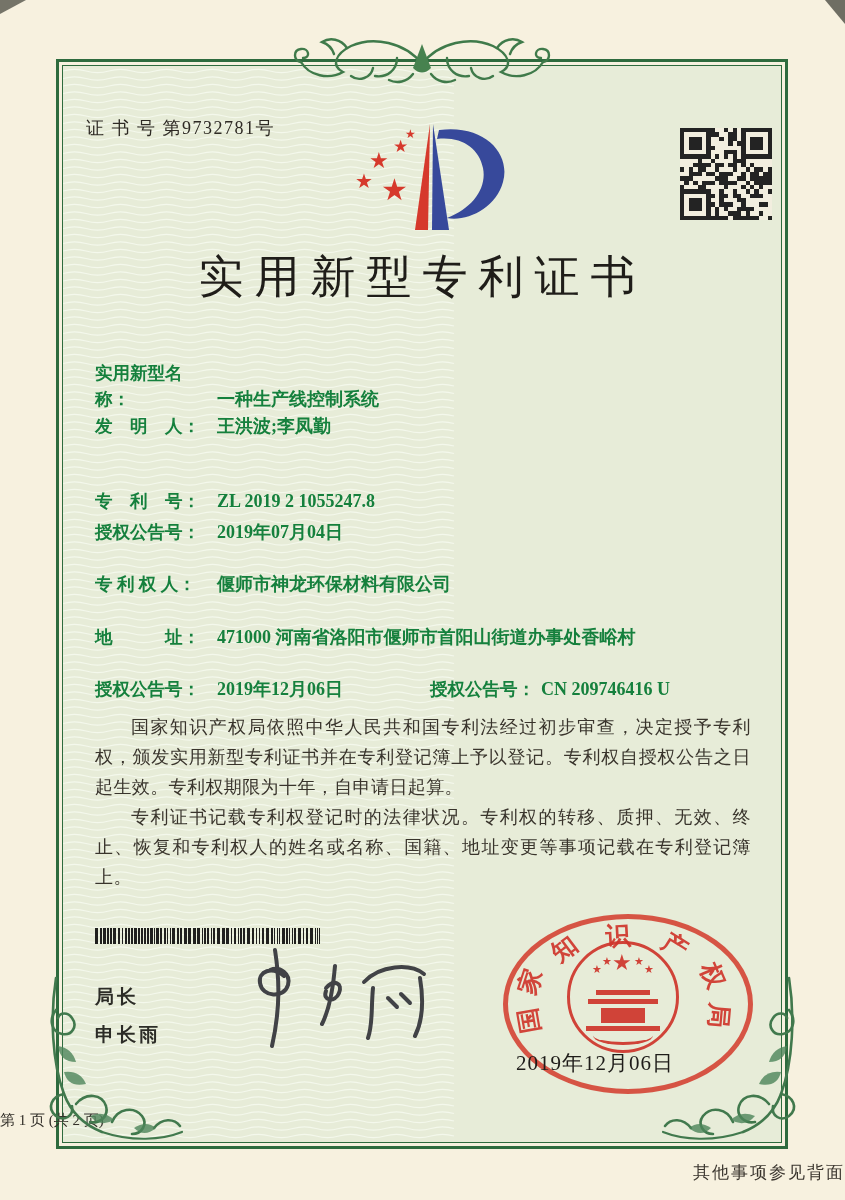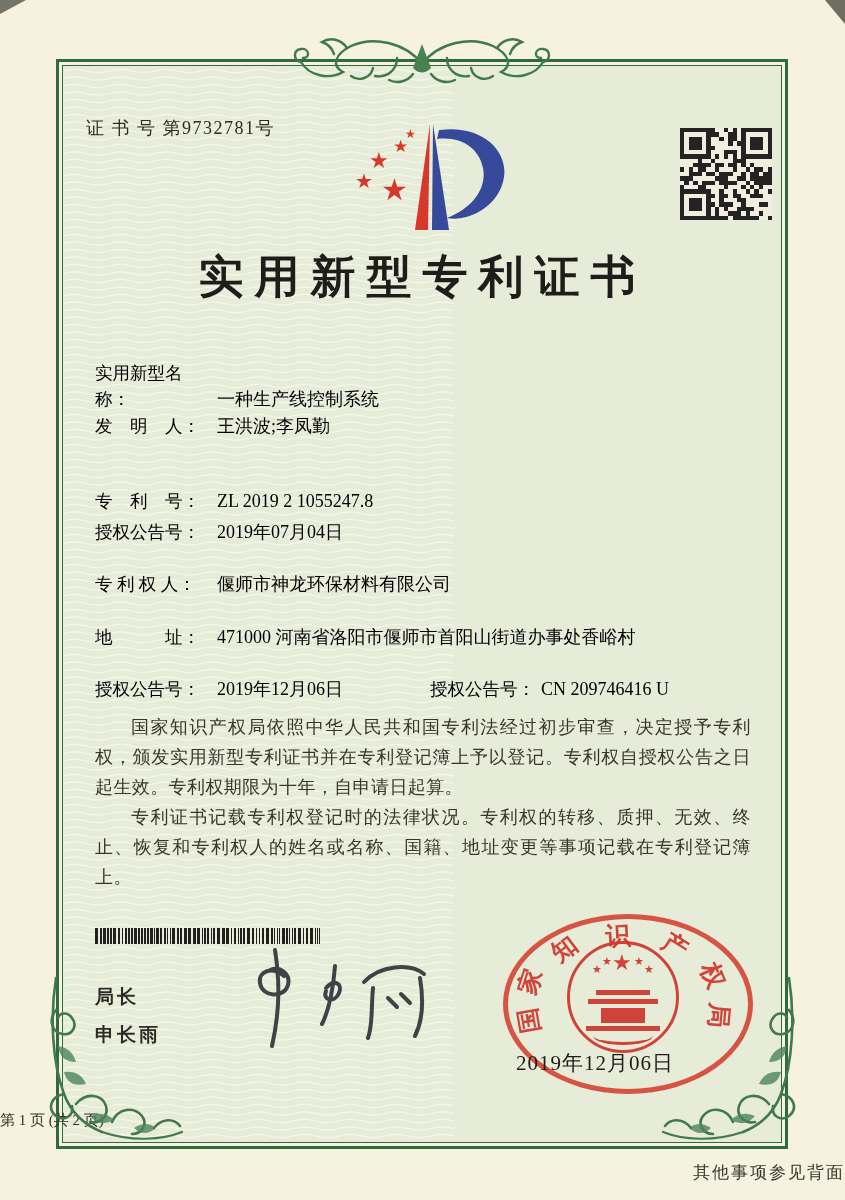--- a/index.html
+++ b/index.html
@@ -22,24 +22,24 @@
   .frame-inner svg{position:absolute;left:0;top:0;}
 
   .ornament{position:absolute;z-index:5;}
   .corner-right{transform:scaleX(-1);}
 
   .content{position:absolute;z-index:4;}
 
   .cert-no{left:86px;top:116px;font-size:18px;letter-spacing:1.5px;color:#2e2a24;}
   .logo{left:337px;top:116px;width:192px;height:132px;}
   .qr{left:680px;top:128px;width:92px;height:92px;background:#f2eedf;}
-  .title{left:0;top:247px;width:845px;text-align:center;font-size:45px;font-weight:700;
+  .title{left:0;top:247px;width:845px;text-align:center;font-size:45px;font-weight:400;
     letter-spacing:11px;color:#1f1d19;}
 
-  .row{position:absolute;left:95px;width:660px;font-size:18px;line-height:26px;color:#000000;z-index:4;}
+  .row{position:absolute;left:95px;width:660px;font-size:18px;line-height:26px;color:#15803d;z-index:4;font-weight:bold;}
   .lab{display:inline-block;width:122px;font-size:17.5px;}
   .grant{position:absolute;left:335px;top:0;}
   .grant .lab{width:auto;padding-right:6px;}
 
   .paras{position:absolute;left:95px;top:712px;width:656px;z-index:4;}
   .paras p{margin:0;font-size:18px;line-height:30px;text-align:justify;
     text-indent:2em;color:#39342c;letter-spacing:.4px;}
 
   .barcode{left:95px;top:928px;width:228px;height:16px;}
 

